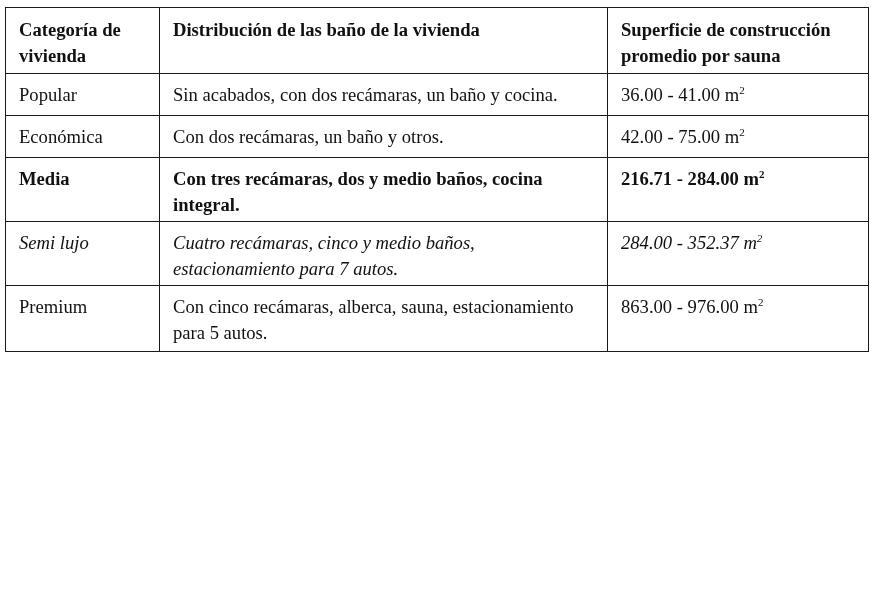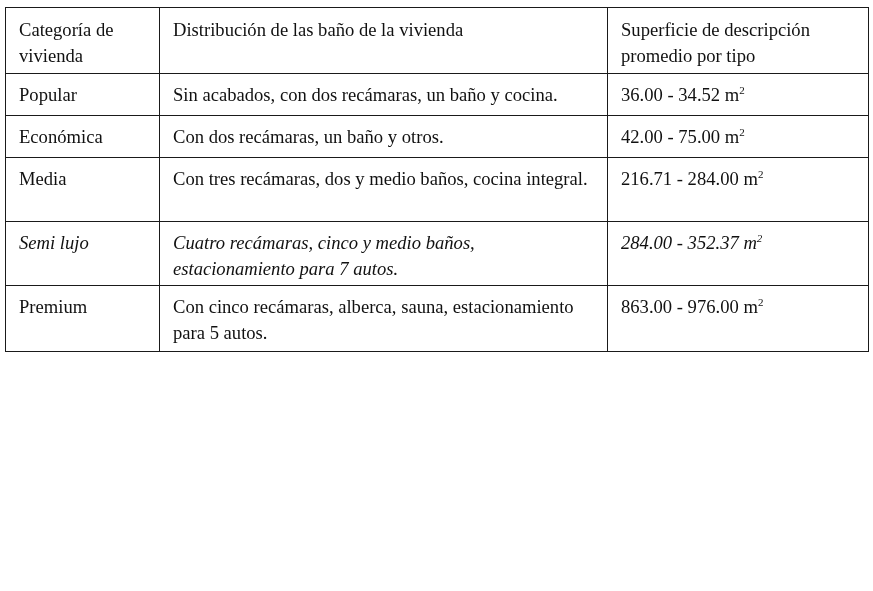--- a/index.html
+++ b/index.html
@@ -26,31 +26,31 @@
     table.housing-table td, table.housing-table th {
       border: 1.3px solid #1a1a1a;
       vertical-align: top;
       text-align: left;
       padding: 8px 10px 0 13px;
       font-size: 18.6px;
       line-height: 26px;
       box-sizing: border-box;
     }
     table.housing-table th {
-      font-weight: normal;
+      font-weight: bold;
       padding-top: 9px;
     }
     col.c1 { width: 154px; }
     col.c2 { width: 448px; }
     col.c3 { width: 261px; }
     tr.r-head { height: 66px; }
     tr.r-1 { height: 42px; }
     tr.r-2 { height: 42px; }
     tr.r-3 { height: 41px; }
-    tr.r-4 { height: 64px; }
+    tr.r-4 { height: 64px; font-weight: bold; }
     tr.r-5 { height: 64px; font-style: italic; }
     tr.r-6 { height: 124px; }
     tr.r-7 { height: 66px; }
     tr.r-8 { height: 66px; }
     td.c-desc { padding-right: 4px; }
     sup.unit {
       font-size: 11px;
       vertical-align: 7px;
       line-height: 0;
     }
@@ -61,28 +61,28 @@
 <table class="housing-table">
   <colgroup>
     <col class="c1">
       <col class="c2">
       <col class="c3">
   </colgroup>
   <thead>
     <tr class="r-head">
       <th>Categoría de vivienda</th>
       <th>Distribución de las baño de la vivienda</th>
-      <th>Superficie de descripción promedio por tipo</th>
+      <th>Superficie de construcción promedio por sauna</th>
     </tr>
   </thead>
   <tbody>
     <tr class="r-1">
       <td>Popular</td>
       <td class="c-desc">Sin acabados, con dos recámaras, un baño y cocina.</td>
-      <td><span>36.00 - 34.52 m</span><sup class="unit">2</sup></td>
+      <td><span>36.00 - 41.00 m</span><sup class="unit">2</sup></td>
     </tr>
     <tr class="r-2">
       <td>Económica</td>
       <td class="c-desc">Con dos recámaras, un baño y otros.</td>
       <td><span>42.00 - 75.00 m</span><sup class="unit">2</sup></td>
     </tr>
     <tr class="r-4">
       <td>Media</td>
       <td class="c-desc">Con tres recámaras, dos y medio baños, cocina integral.</td>
       <td><span>216.71 - 284.00 m</span><sup class="unit">2</sup></td>

